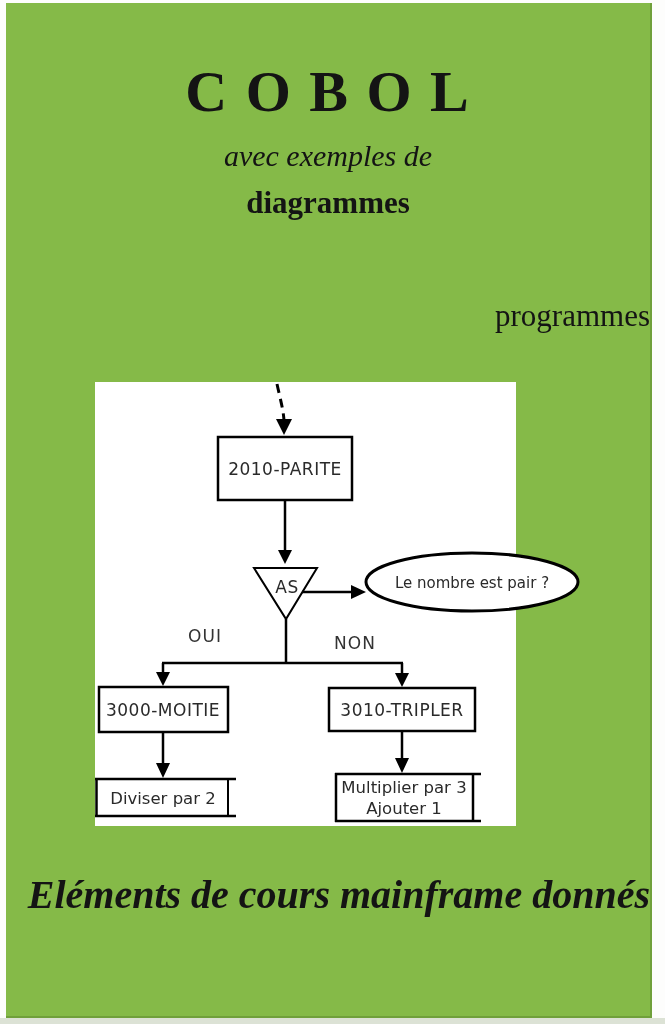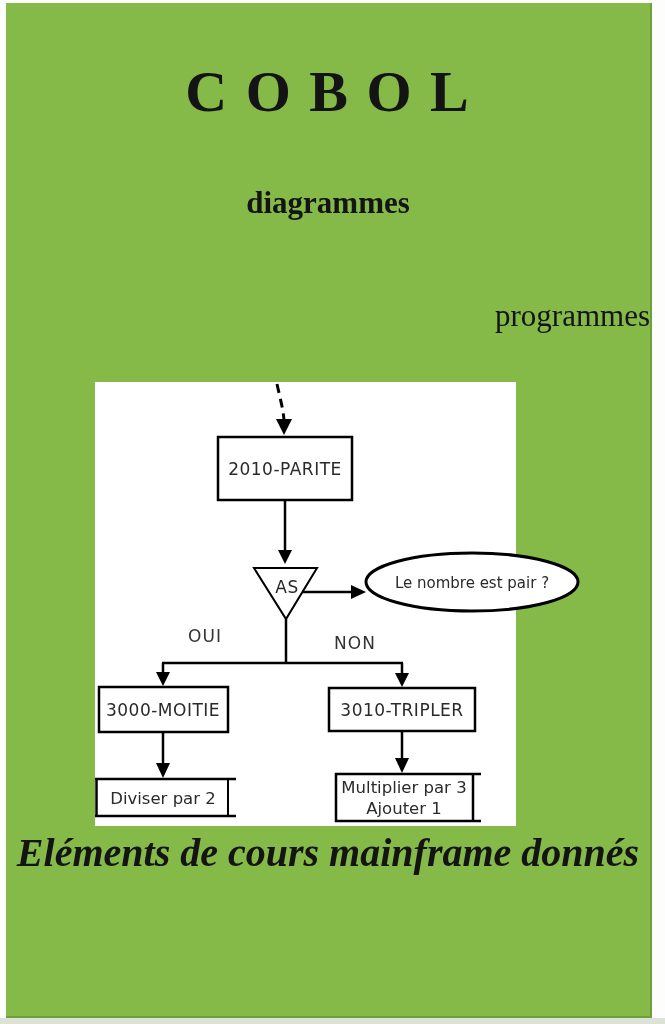--- a/index.html
+++ b/index.html
@@ -51,21 +51,21 @@
     line-height: 1;
   }
   .sub2 { top: 184px; font-weight: bold; }
   .sub4 { top: 297px; font-weight: normal; text-align: right; }
   .footer-line {
     font-size: 40px;
     font-weight: bold;
     font-style: italic;
     line-height: 1;
   }
-  .f1 { top: 830px; }
+  .f1 { top: 872px; text-align: right; }
   .f2 { top: 918px; }
   .flow-panel {
     position: absolute;
     left: 89px; top: 379px;
     width: 421px; height: 444px;
     background: #ffffff;
   }
   .flow-panel svg { display: block; }
   text {
     font-family: "DejaVu Sans", sans-serif;
@@ -79,20 +79,21 @@
 </head>
 <body>
 
 <div class="page">
   <div class="bottom-strip"></div>
 
   <div class="green-cover">
 
     <div class="cover-line title-main">C O B O L</div>
 
+    <div class="cover-line subtitle-italic sub1">avec exemples de</div>
 
     <div class="cover-line subtitle-big sub2">diagrammes</div>
 
 
     <div class="cover-line subtitle-big sub4">programmes</div>
 
     <div class="flow-panel">
       <svg width="487" height="444" viewBox="0 0 487 444">
 
         <g>

